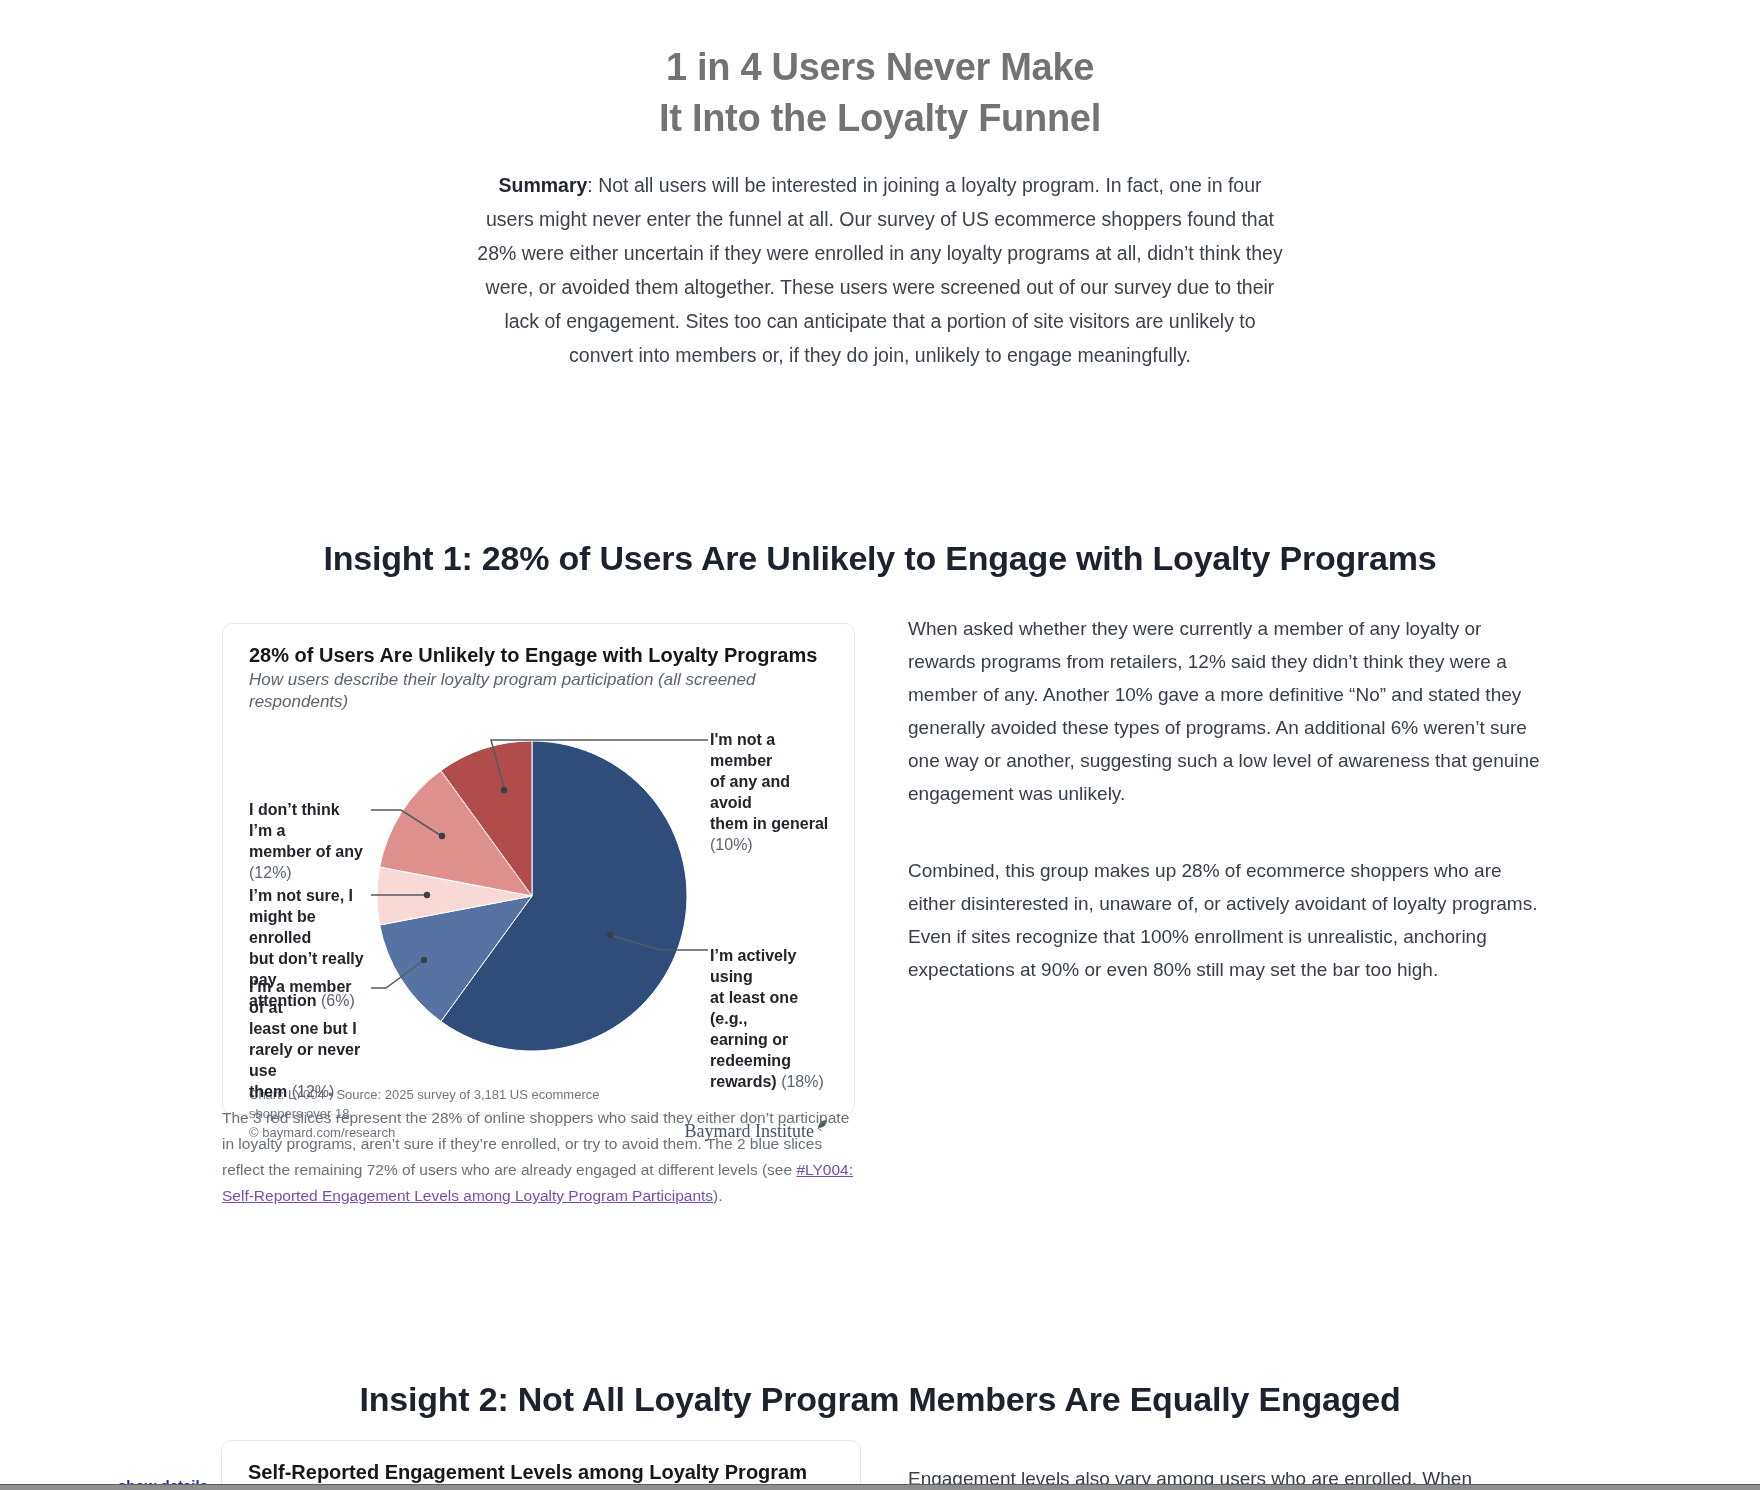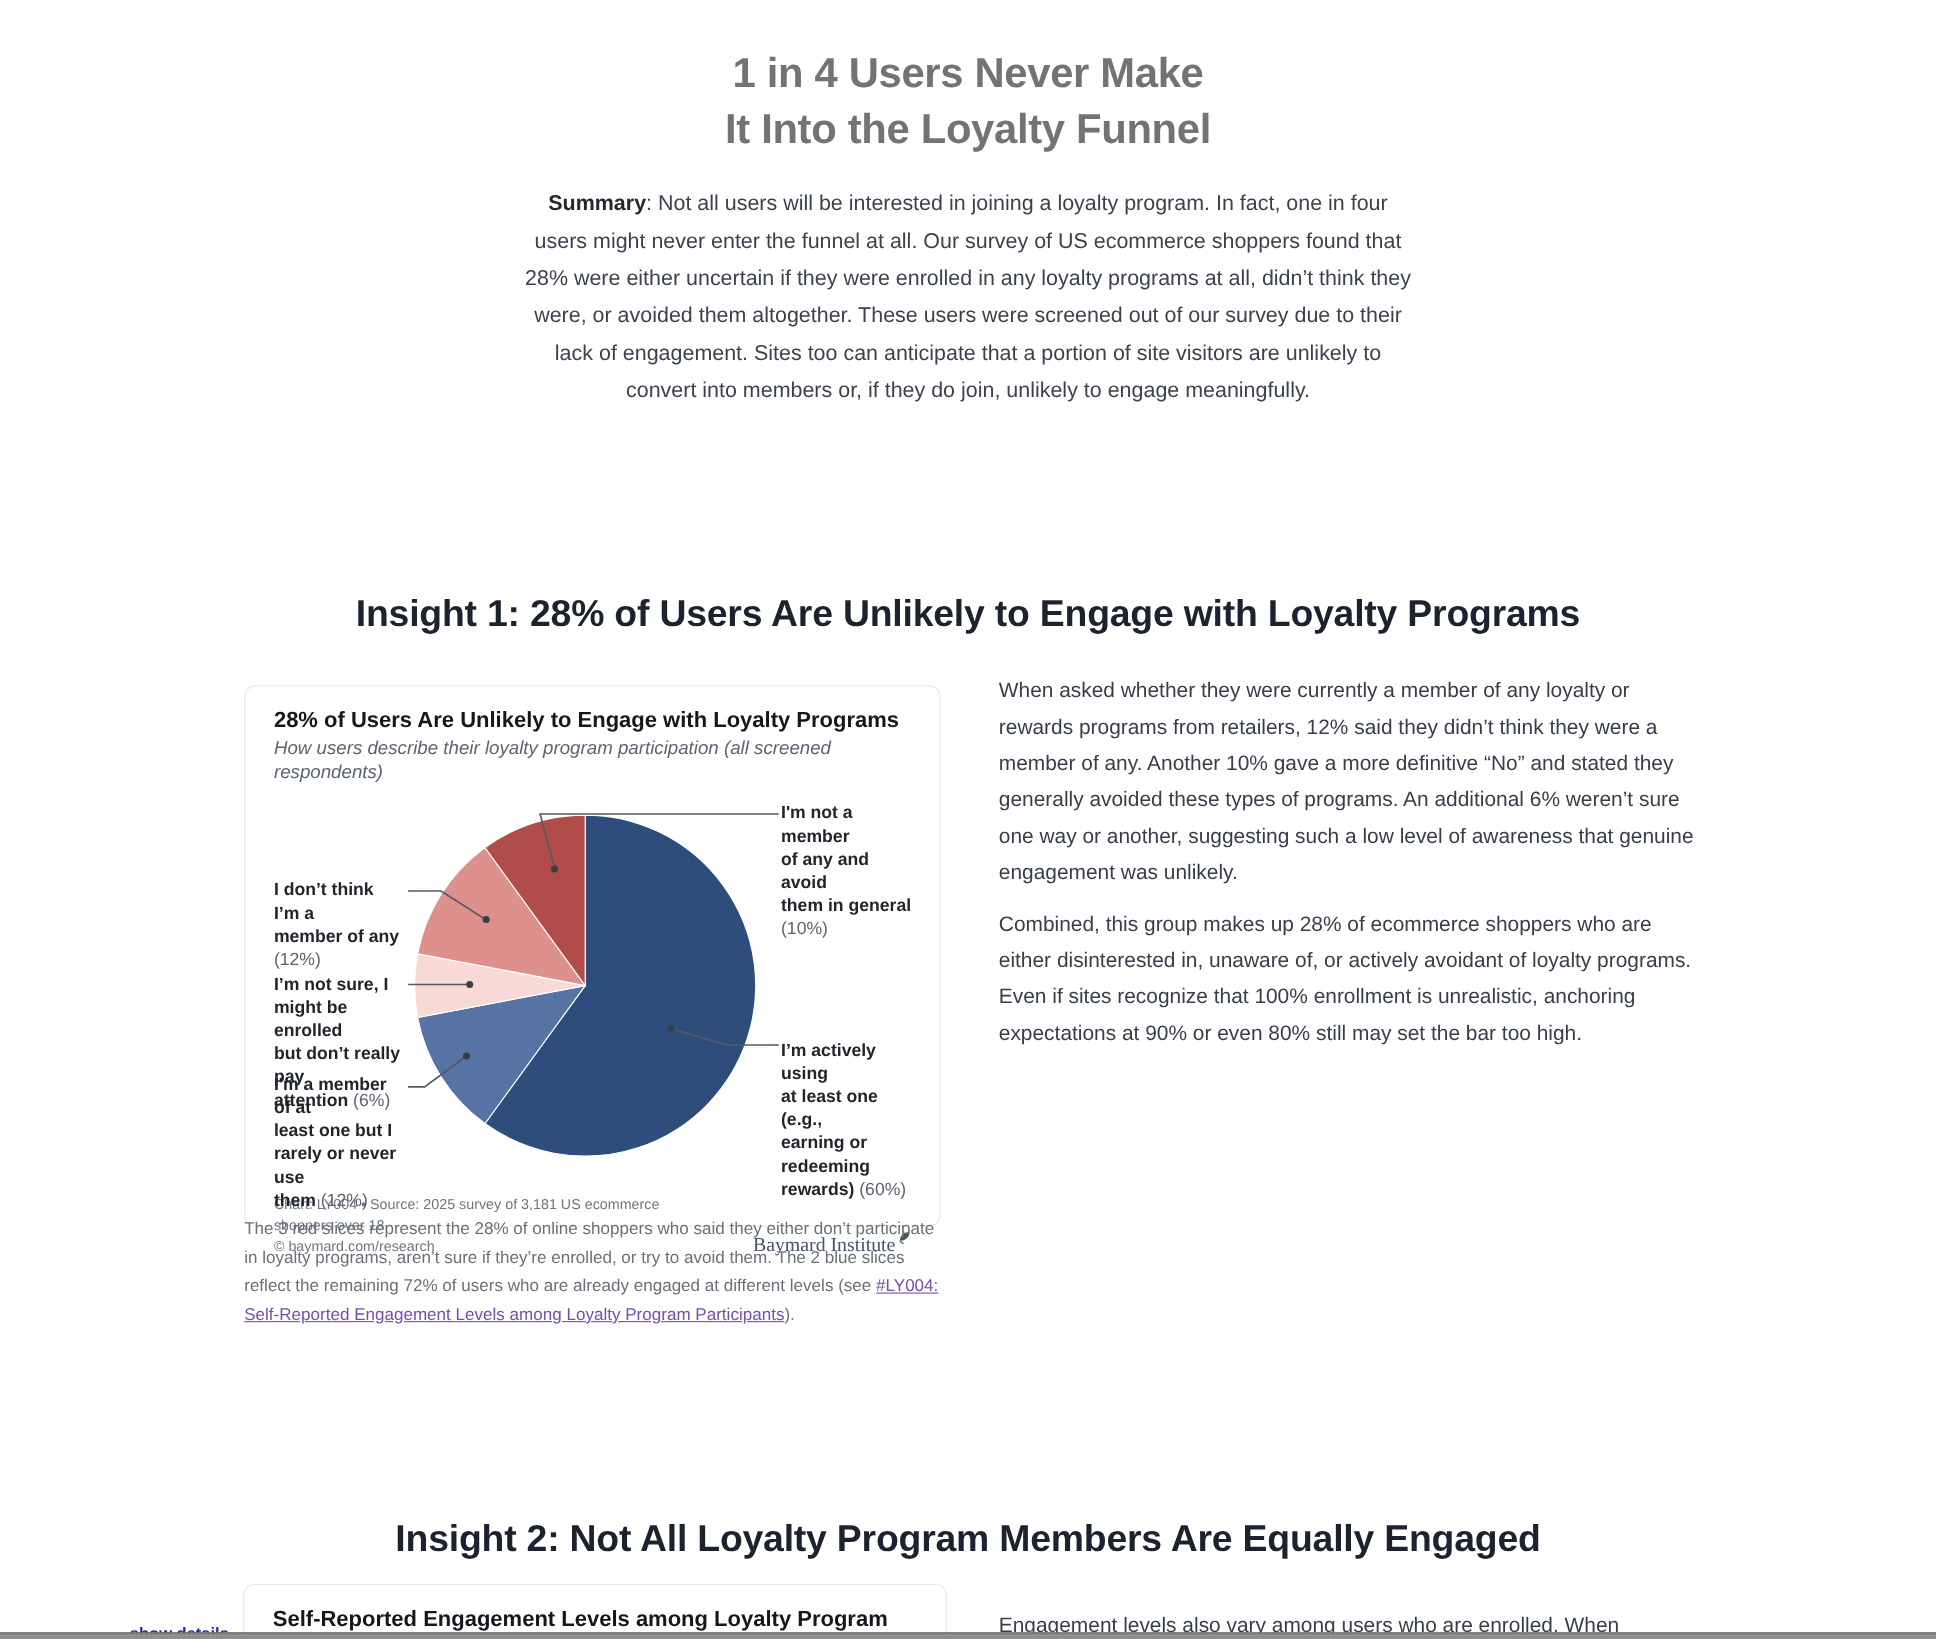--- a/index.html
+++ b/index.html
@@ -77,21 +77,21 @@
     font-size:15.5px; line-height:26px; color:#6a7078;
   }
   .chart-caption a {
     color:#744fad; text-decoration:underline; cursor:pointer;
   }
 
   
   .right-col { left:908px; width:640px; font-size:19px; line-height:33px; color:#373e4a; }
   #right-col-1 { top:612px; }
   #right-col-2 { top:1462px; }
-  .right-col p + p { margin-top:14px; }
+  .right-col p + p { margin-top:44px; }
 
   
   .bottom-bar {
     left:0; top:1484px; width:1760px; height:6px;
     background:#8f8f8f; border-top:1px solid #5f5f5f; z-index:6;
   }
   .clipped-link {
     left:118px; top:1477px; z-index:5;
     font-size:15px; font-weight:700; color:#1f2da6;
     text-decoration:underline; cursor:pointer; white-space:nowrap;
@@ -121,21 +121,21 @@
         <circle cx="361" cy="212" r="3.2" fill="#3a3f47"></circle>
         <polyline points="122,265 137,265 175,237" fill="none" stroke="#565b63" stroke-width="1.5"></polyline>
         <circle cx="175" cy="237" r="3.2" fill="#3a3f47"></circle>
         <polyline points="122,172 176,172" fill="none" stroke="#565b63" stroke-width="1.5"></polyline>
         <circle cx="178" cy="172" r="3.2" fill="#3a3f47"></circle>
         <polyline points="122,87 152,87 191,112" fill="none" stroke="#565b63" stroke-width="1.5"></polyline>
         <circle cx="193" cy="113" r="3.2" fill="#3a3f47"></circle>
         <polyline points="459,17 242,17 255,65" fill="none" stroke="#565b63" stroke-width="1.5"></polyline>
         <circle cx="255" cy="67" r="3.2" fill="#3a3f47"></circle>
       </svg>
-  <div class="callout left" style="top: 222px; left: 461px; width: 124px;">I’m actively using<br>at least one (e.g.,<br>earning or<br>redeeming<br>rewards) <span class="pct">(60%)</span></div>
+  <div class="callout left" style="top: 222px; left: 461px; width: 124px;">I’m actively using<br>at least one (e.g.,<br>earning or<br>redeeming<br>rewards) <span class="pct">(18%)</span></div>
       <div class="callout right" style="top: 253px; right: 464px;">I'm a member of at<br>least one but I<br>rarely or never use<br>them <span class="pct">(12%)</span></div>
       <div class="callout right" style="top: 162px; right: 464px;">I’m not sure, I<br>might be enrolled<br>but don’t really pay<br>attention <span class="pct">(6%)</span></div>
       <div class="callout right" style="top: 76px; right: 464px;">I don’t think I’m a<br>member of any<br><span class="pct">(12%)</span></div>
       <div class="callout left" style="top: 6px; left: 461px; width: 124px;">I'm not a member<br>of any and avoid<br>them in general<br><span class="pct">(10%)</span></div>
     </div>
   <div class="card-footer">
     <div class="footer-lines">
       <div>Chart: LY004 • Source: 2025 survey of 3,181 US ecommerce shoppers over 18.</div>
       <div>© baymard.com/research</div>
     </div>

